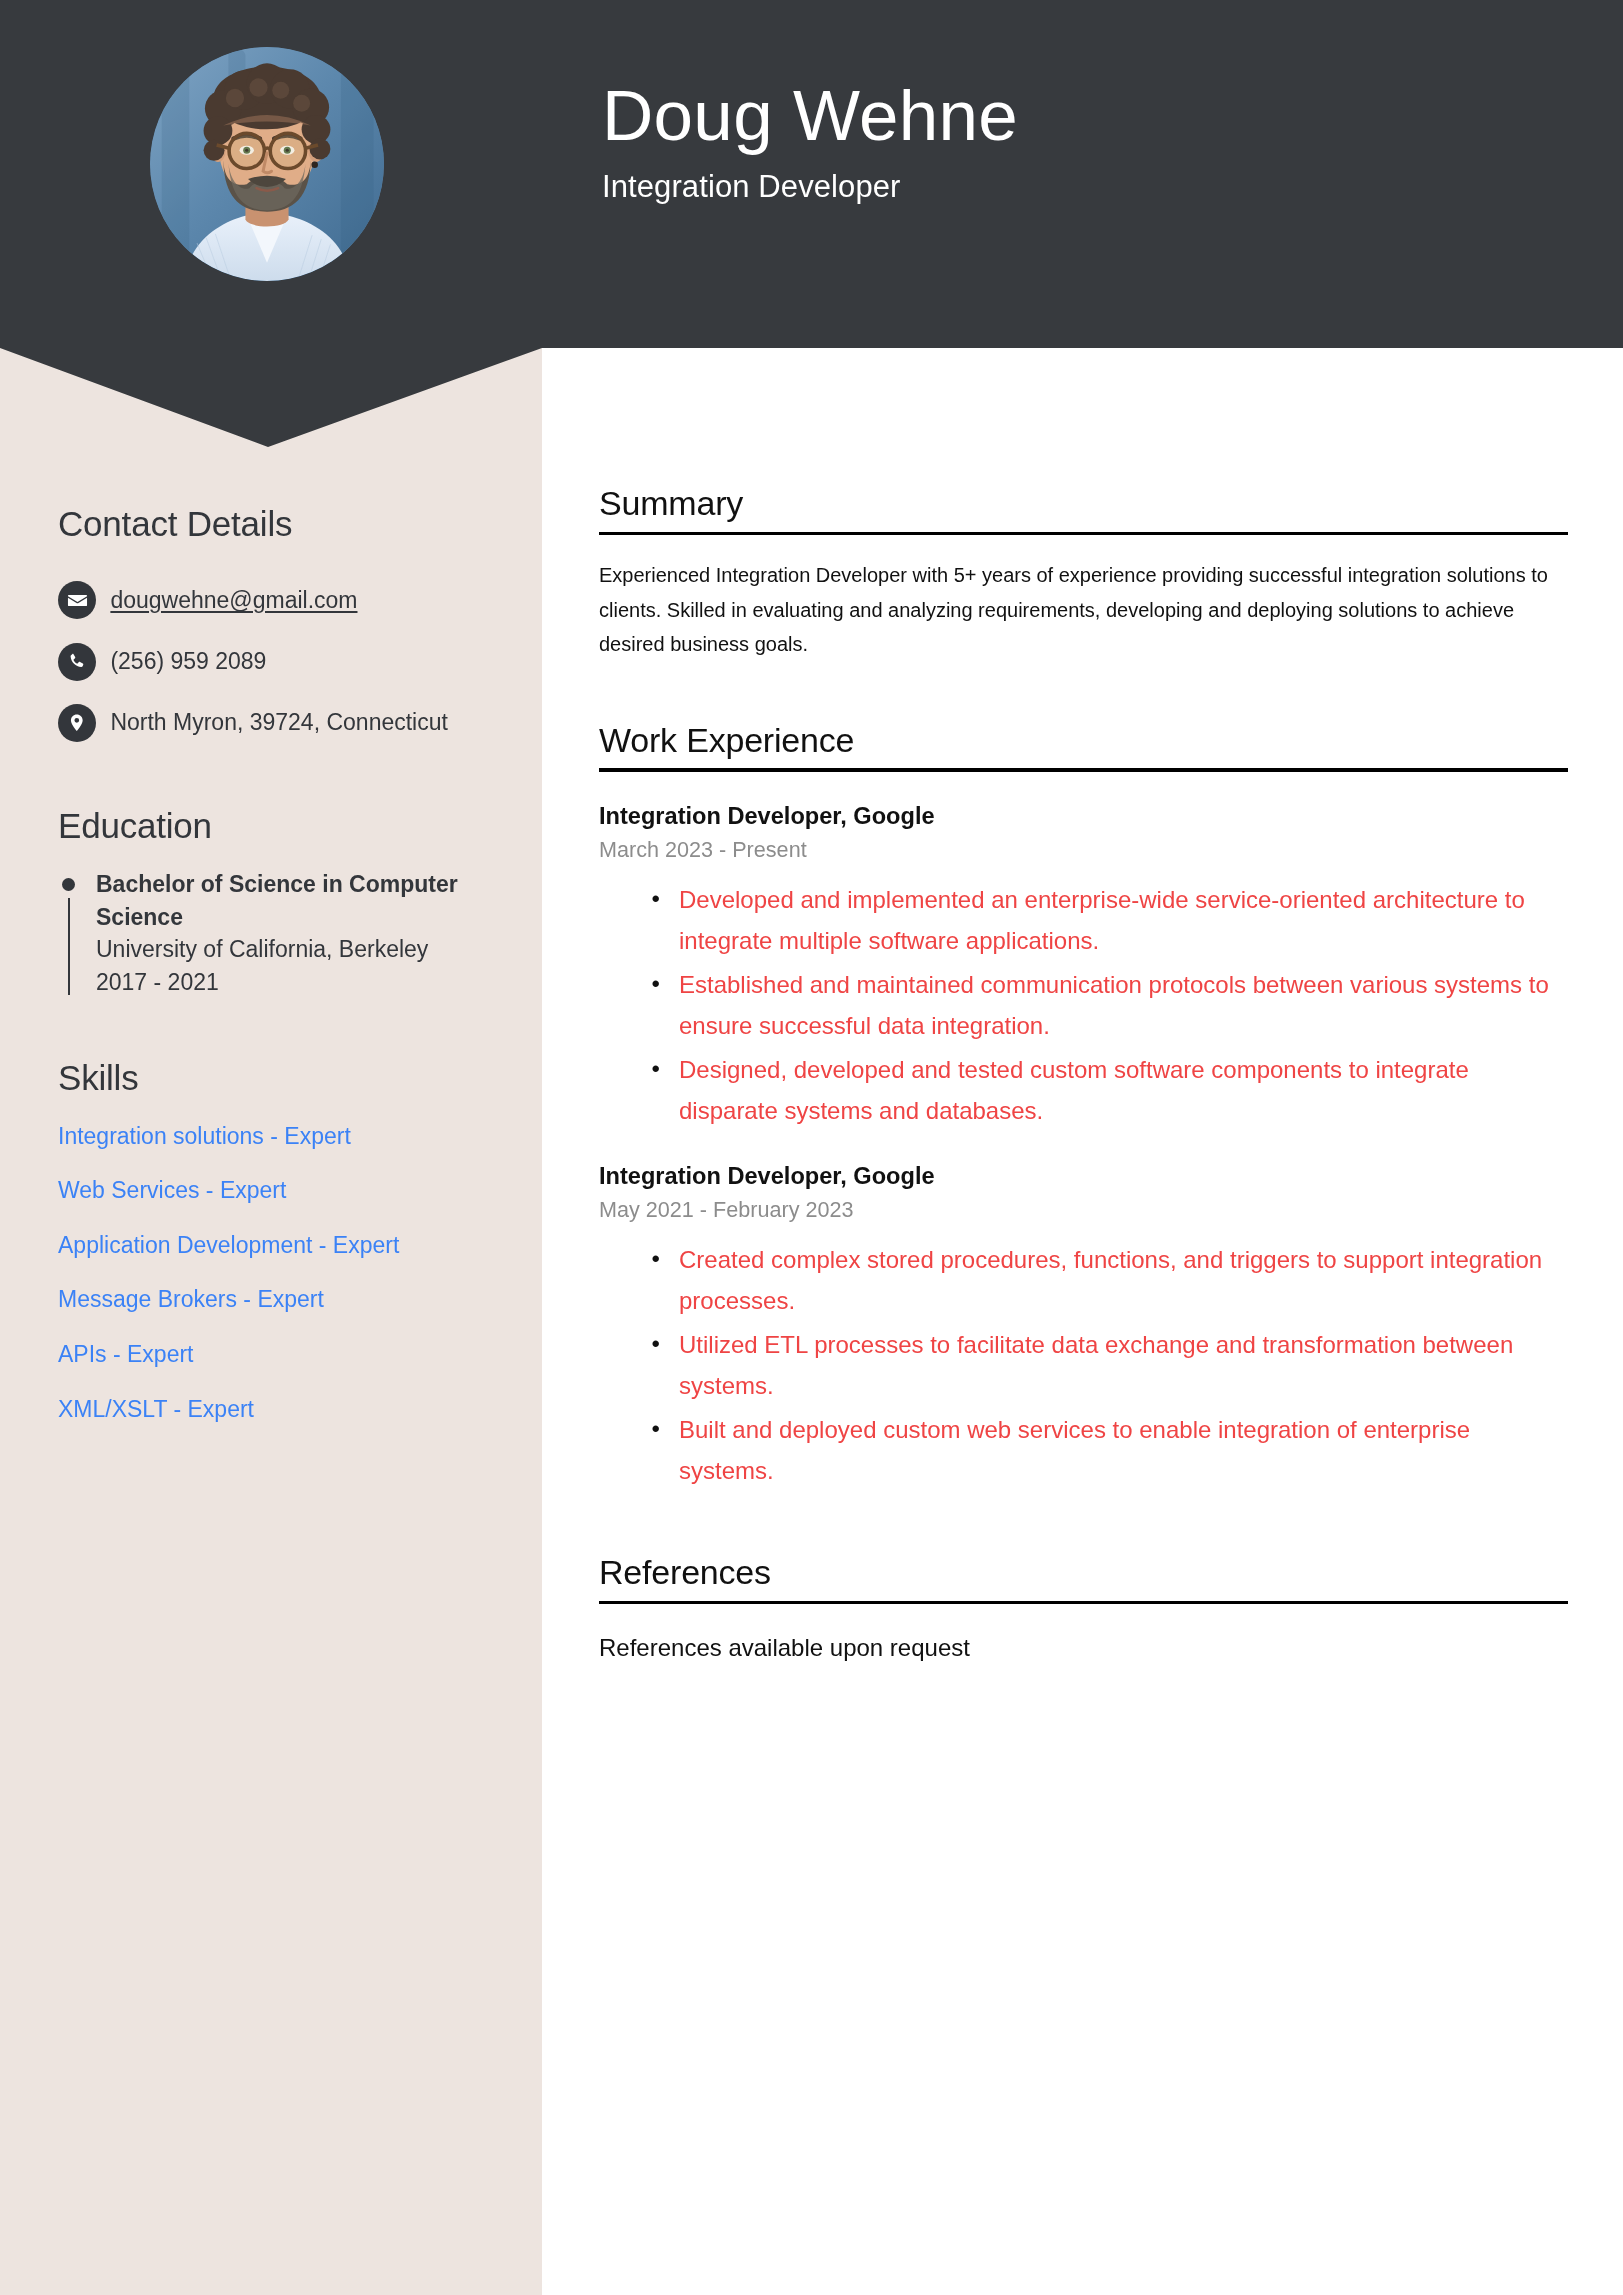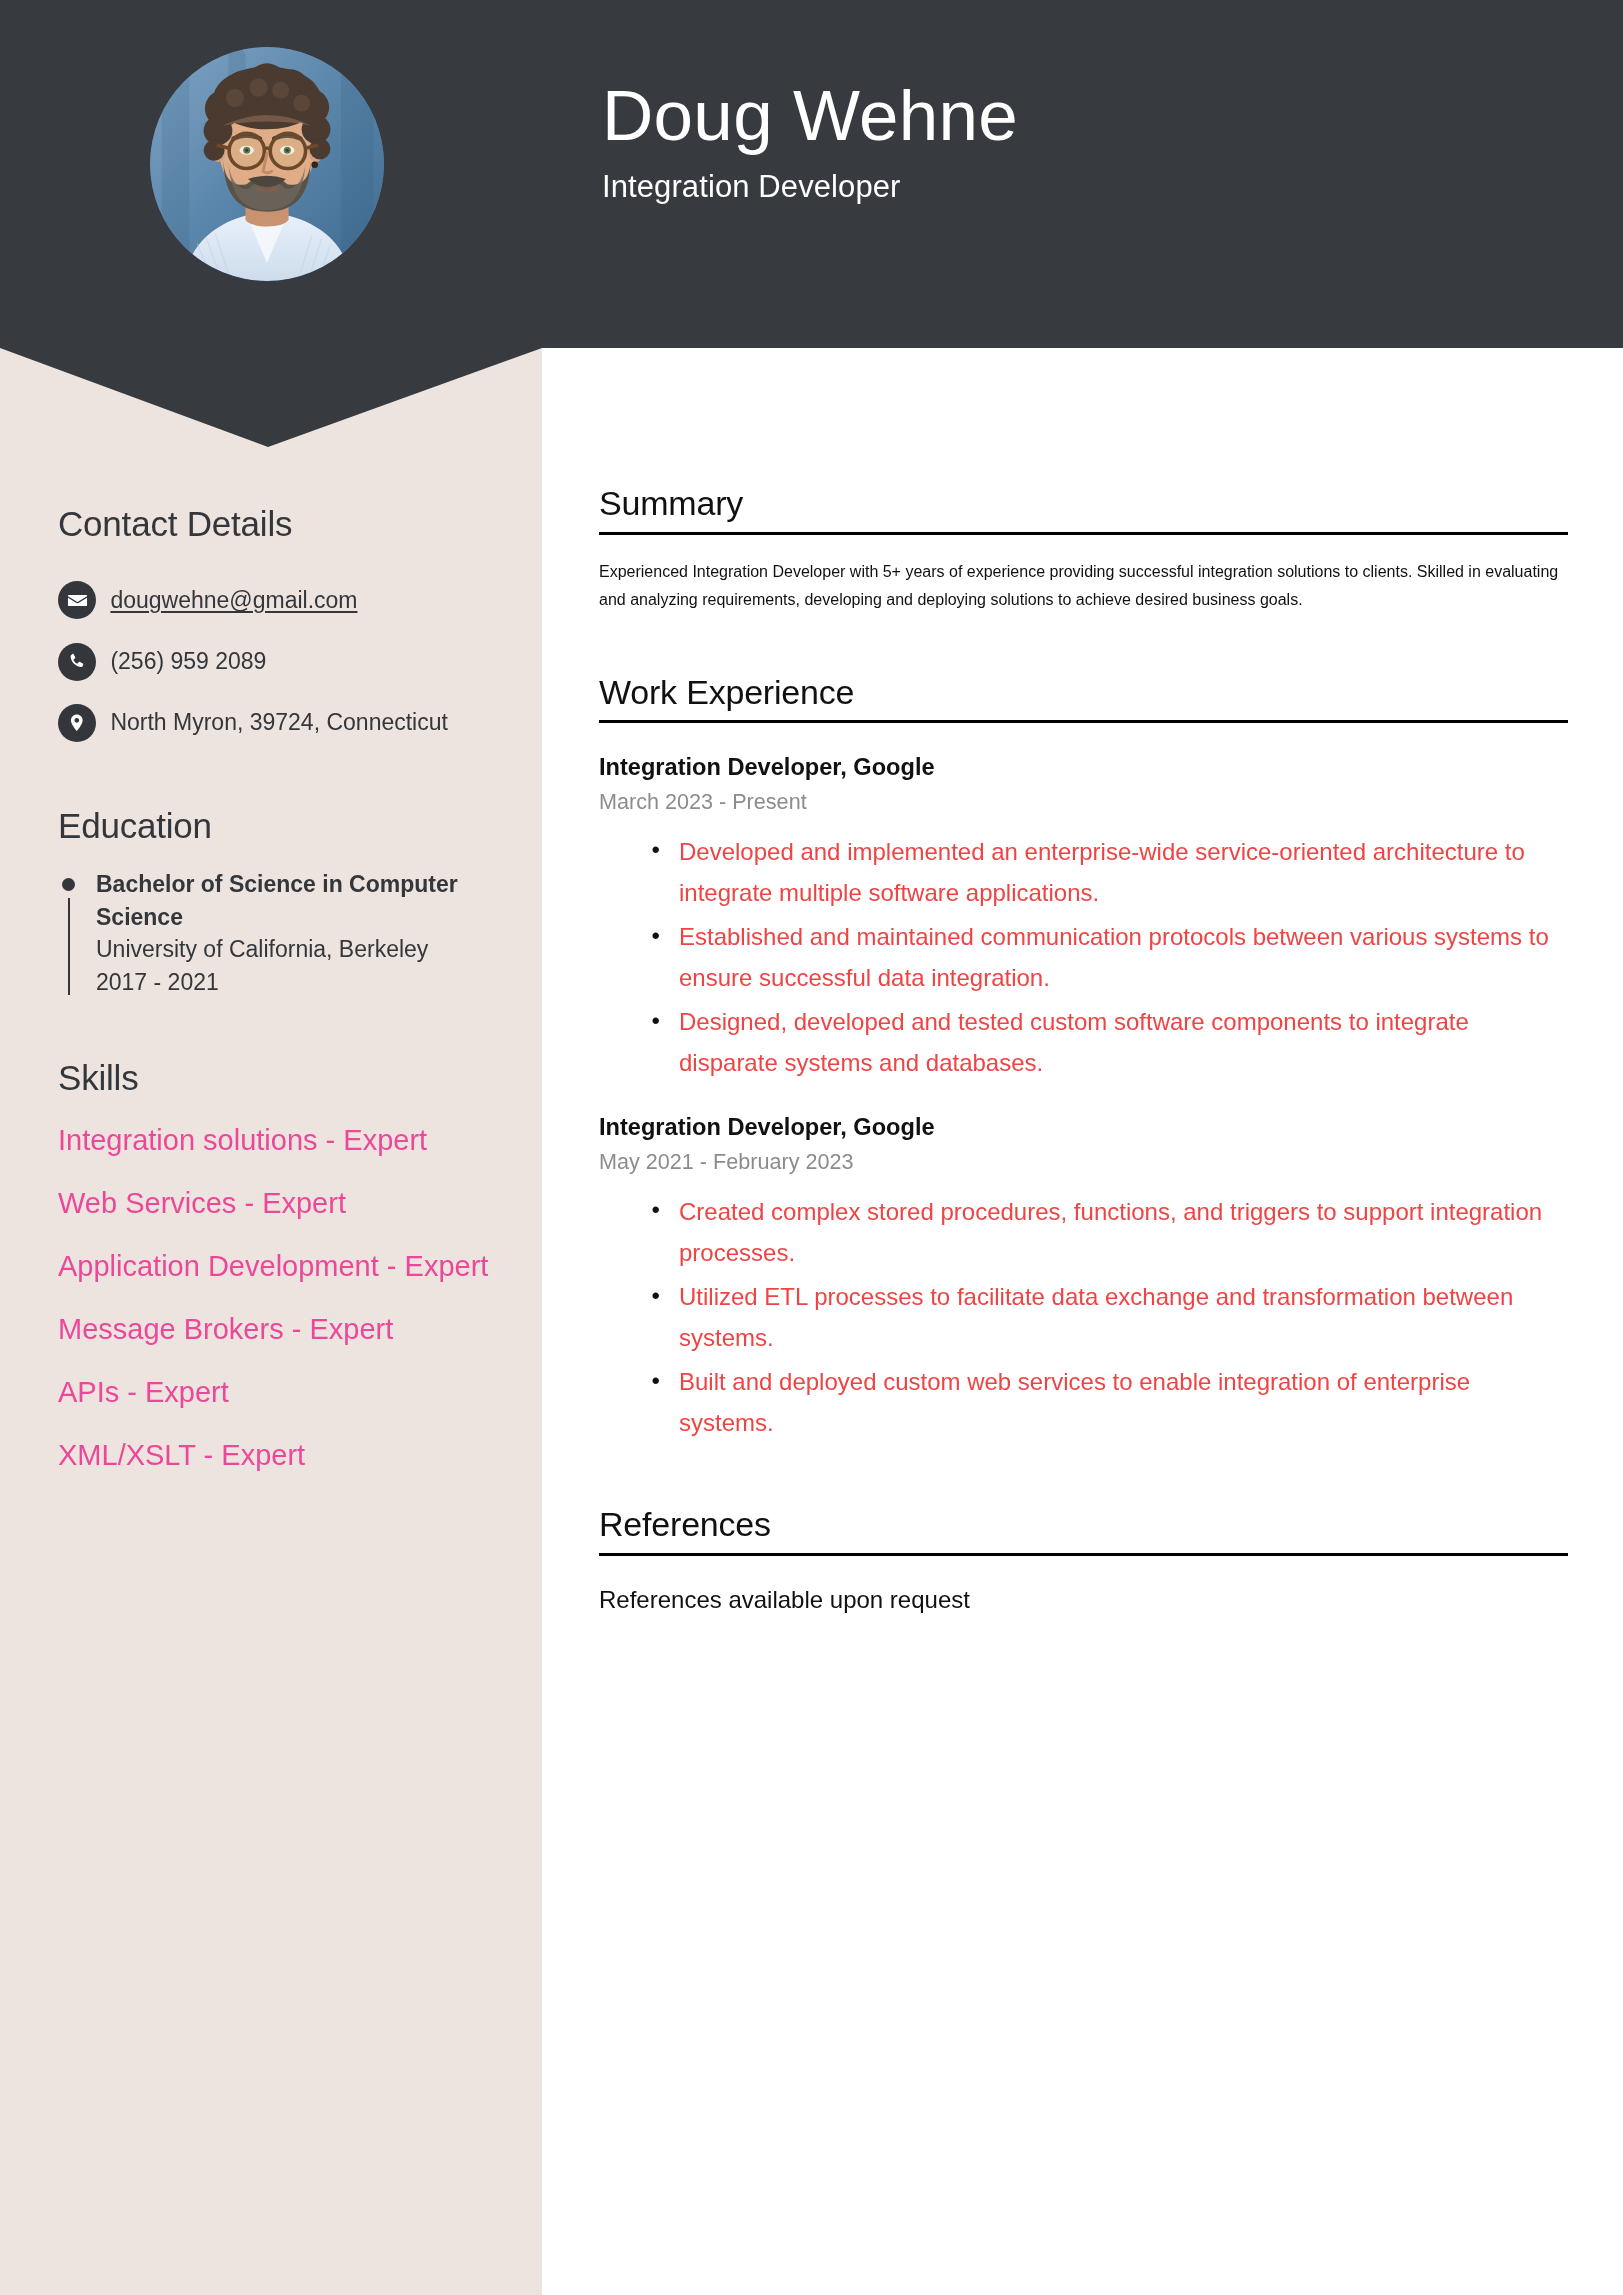--- a/index.html
+++ b/index.html
@@ -182,23 +182,23 @@
   .edu-years {
     font-size: 23px;
     font-weight: 400;
     line-height: 1.42;
     color: #33363B;
   }
 
   
   .skill-list { margin-top: 22px; }
   .skill-item {
-    font-size: 29px;
+    font-size: 23px;
     line-height: 1.42;
-    color: #ec4899;
+    color: #3b82f6;
     margin-bottom: 22px;
   }
 
   
   .main {
     position: absolute;
     left: 599px;
     top: 485px;
     width: 969px;
     z-index: 4;
@@ -213,21 +213,21 @@
     line-height: 1.1;
   }
   .section-rule {
     height: 3.3px;
     background: #000000;
     margin-top: 9.2px;
     width: 100%;
   }
   .summary-text {
     margin-top: 23.6px;
-    font-size: 16px;
+    font-size: 20px;
     line-height: 1.72;
     color: #111111;
   }
 
   .job { margin-top: 29px; }
   .job:first-of-type { margin-top: 27.5px; }
   .job-title {
     font-size: 23.6px;
     font-weight: 700;
     color: #111111;

